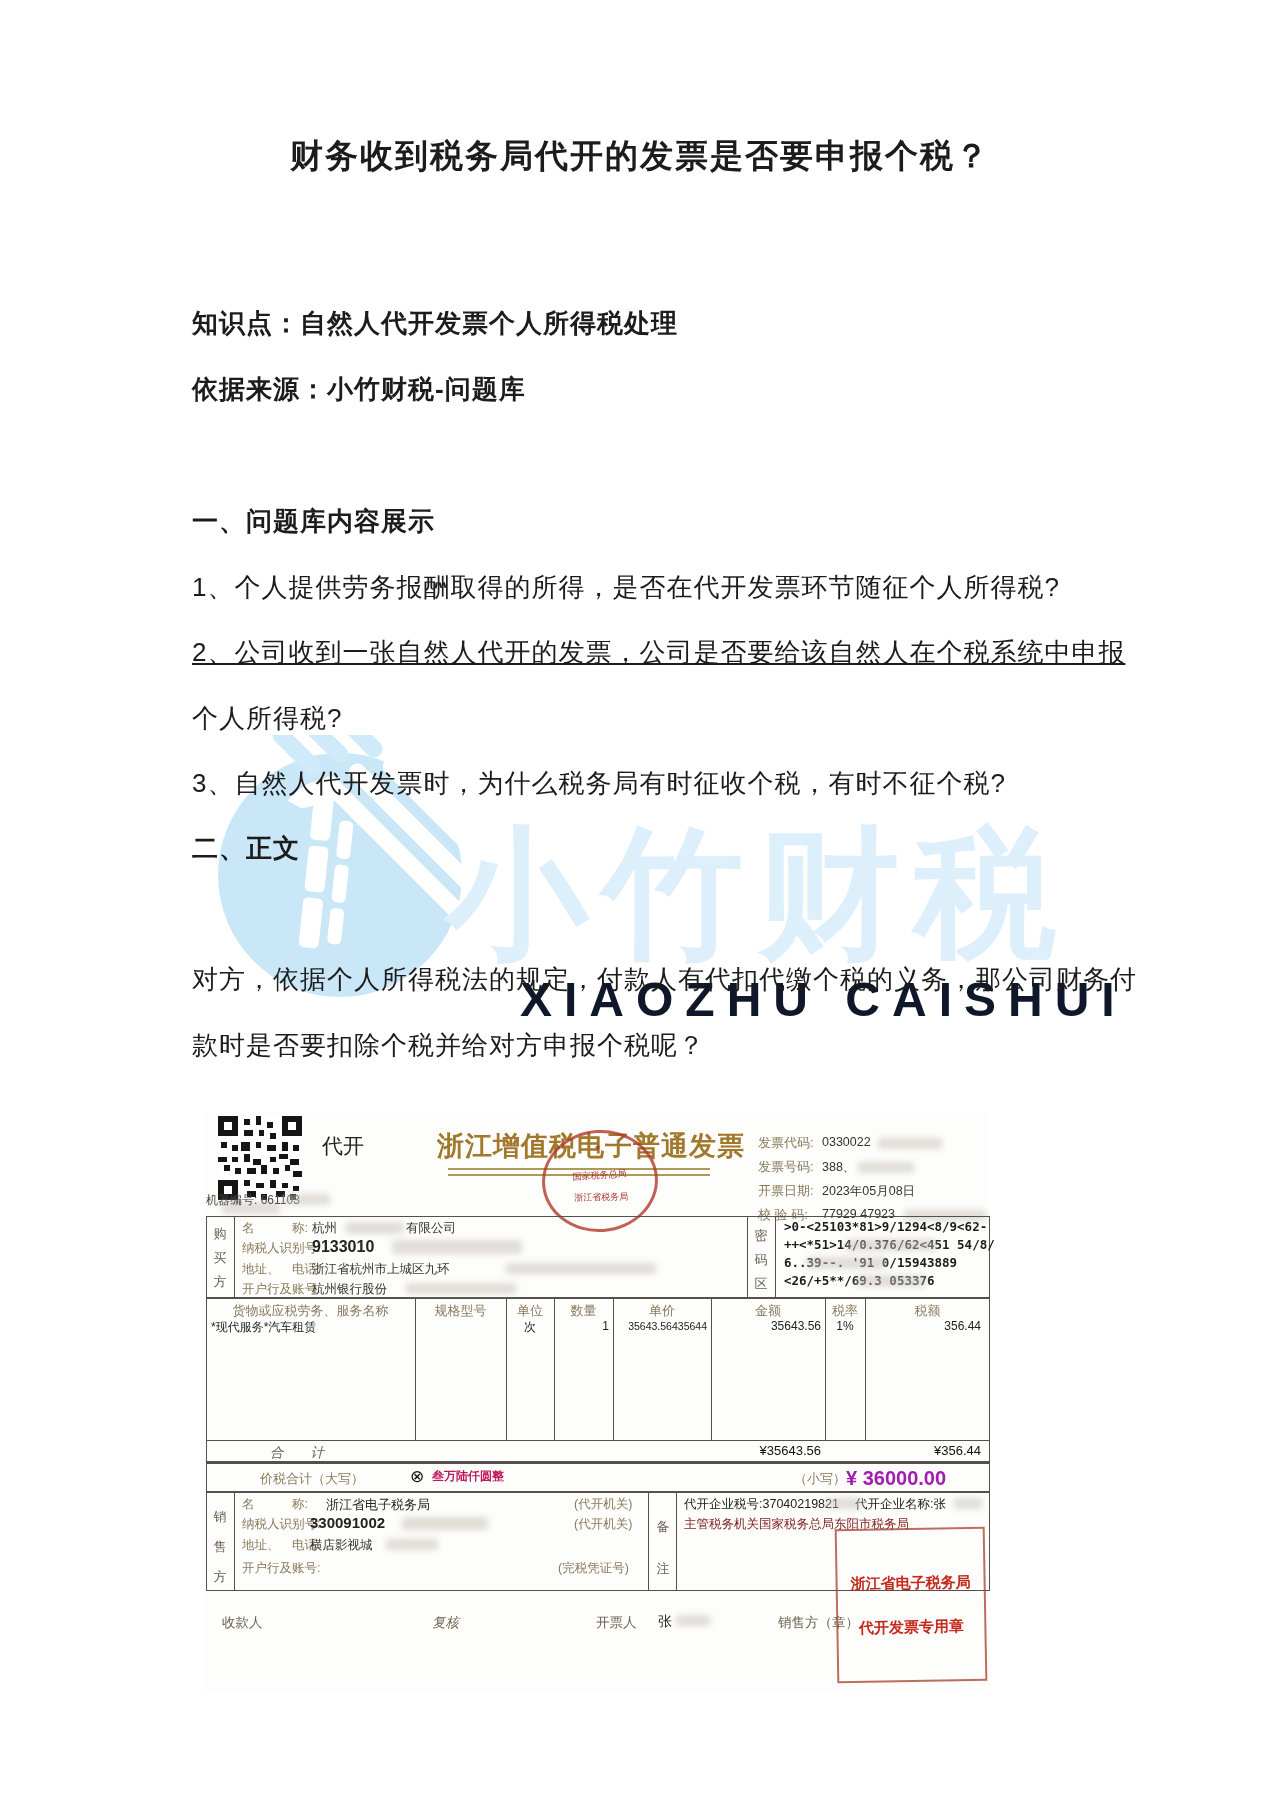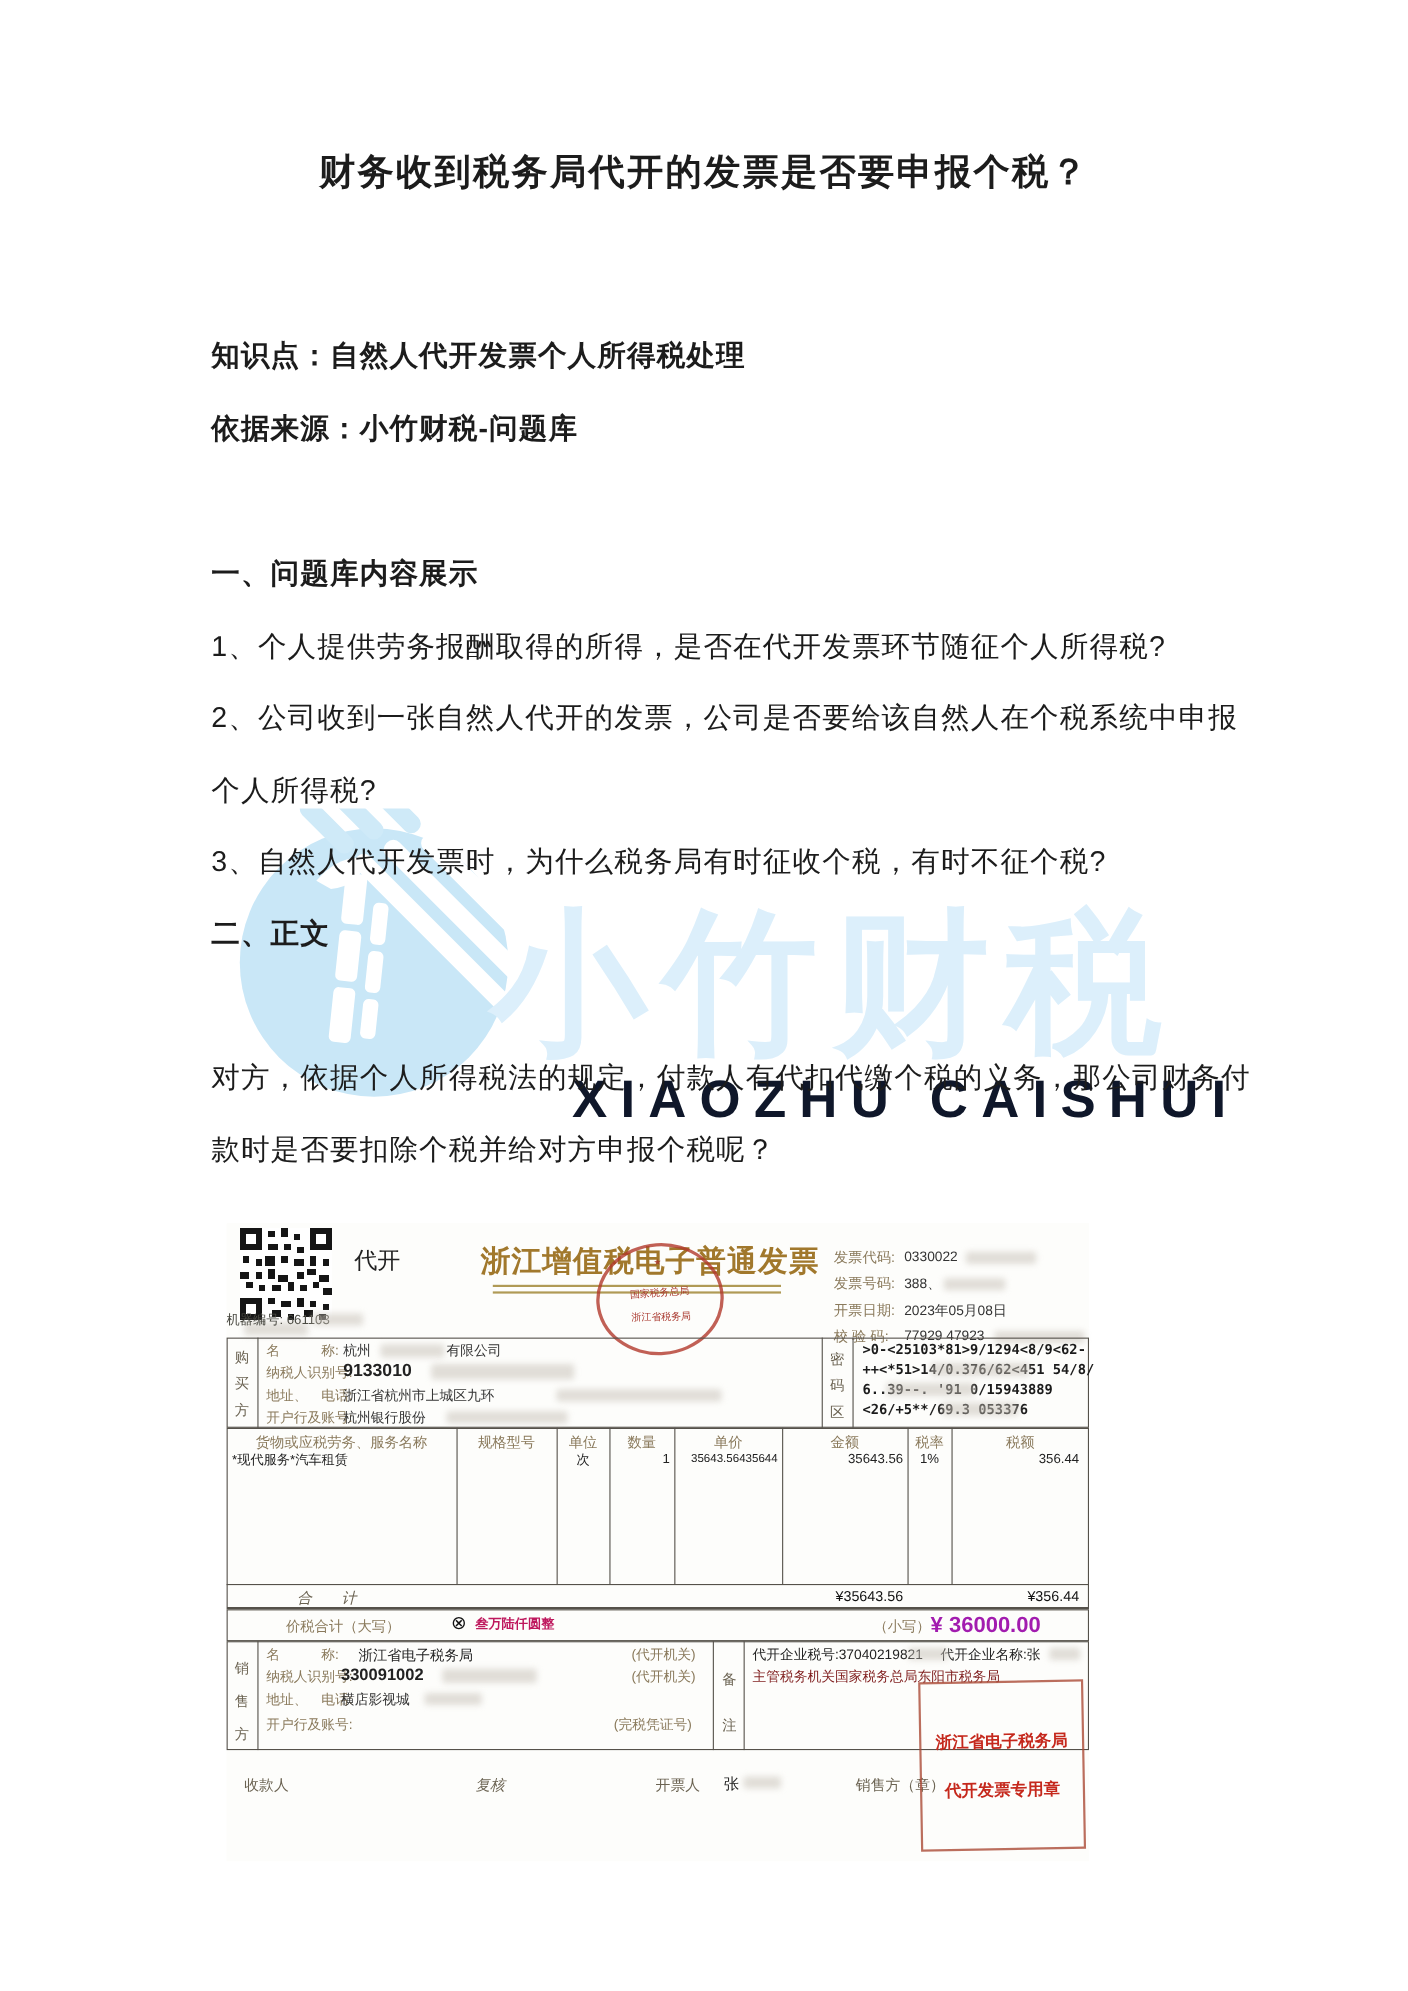--- a/index.html
+++ b/index.html
@@ -63,21 +63,21 @@
     </svg>
   </div>
   <div class="wm wm-cn">小竹财税</div>
   <div class="wm wm-en">XIAOZHU CAISHUI</div>
 
   <div class="t fg doc-title" style="top:134px;">财务收到税务局代开的发票是否要申报个税？</div>
   <div class="t fg b" style="left:192px;top:306px;">知识点：自然人代开发票个人所得税处理</div>
   <div class="t fg b" style="left:192px;top:372px;">依据来源：小竹财税-问题库</div>
   <div class="t fg b" style="left:192px;top:504px;">一、问题库内容展示</div>
   <div class="t fg" style="left:192px;top:570px;">1、个人提供劳务报酬取得的所得，是否在代开发票环节随征个人所得税?</div>
-  <div class="t fg" style="left:192px;top:635px;">2、公司收到一张自然人代开的发票，公司是否要给该自然人在个税系统中申报</div>
+  <div class="t fg" style="left:192px;top:635px;text-decoration:underline;">2、公司收到一张自然人代开的发票，公司是否要给该自然人在个税系统中申报</div>
   <div class="t fg" style="left:192px;top:701px;">个人所得税?</div>
   <div class="t fg" style="left:192px;top:766px;">3、自然人代开发票时，为什么税务局有时征收个税，有时不征个税?</div>
   <div class="t fg b" style="left:192px;top:831px;">二、正文</div>
   <div class="t fg" style="left:192px;top:962px;">对方，依据个人所得税法的规定，付款人有代扣代缴个税的义务，那公司财务付</div>
   <div class="t fg" style="left:192px;top:1028px;">款时是否要扣除个税并给对方申报个税呢？</div>
 
   <div class="invoice">
 
     <div class="iv" style="left:12px;top:4px;">
       <svg width="84" height="84" viewBox="0 0 29 29" shape-rendering="crispEdges">

